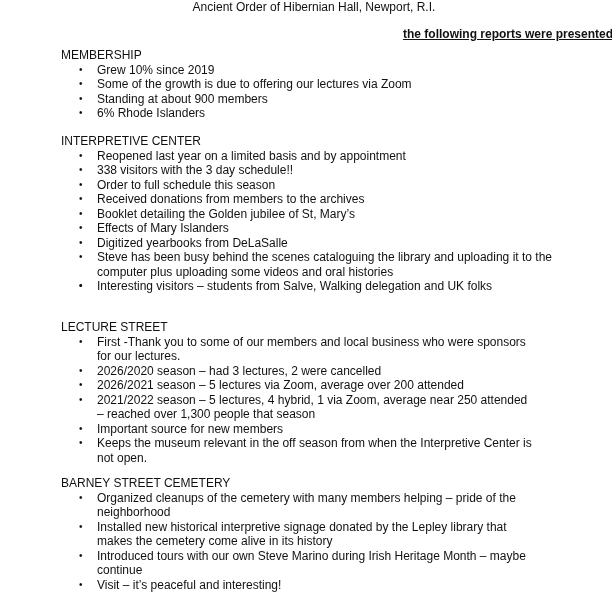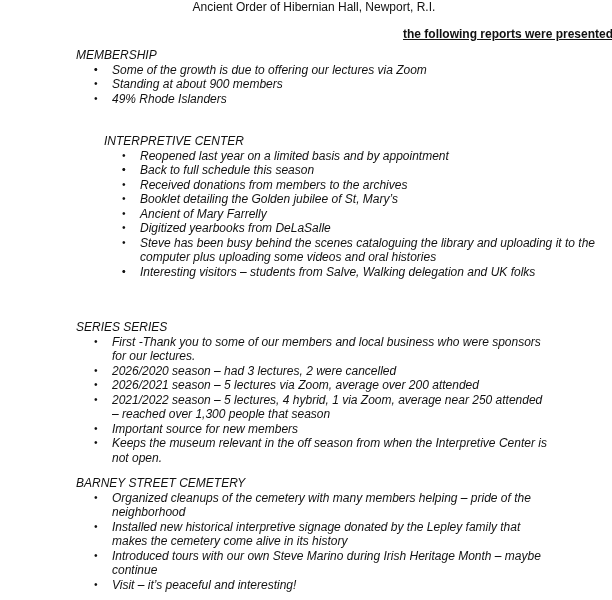--- a/index.html
+++ b/index.html
@@ -42,23 +42,22 @@
       width: 612px;
       text-align: right;
       font-size: 12px;
       font-weight: bold;
       text-decoration: underline;
       line-height: 15px;
     }
     .subtitle span { position: relative; left: 5px; }
     .section {
       position: absolute;
-      left: 76px;
+      left: 61px;
       width: 480px;
-      font-style: italic;
     }
     .section-heading {
       font-size: 12px;
       line-height: 14.5px;
       margin: 0;
       font-weight: normal;
       letter-spacing: 0;
     }
     ul.bullets {
       list-style: none;
@@ -73,21 +72,21 @@
     }
     ul.bullets li .bullet {
       position: absolute;
       left: 18px;
       top: 0;
       width: 10px;
       font-size: 10px;
       line-height: 14.5px;
     }
     #sec-membership { top: 48px; }
-    #sec-interpretive { top: 134px; margin-left: 28px; }
+    #sec-interpretive { top: 134px; }
     #sec-lecture { top: 320px; }
     #sec-cemetery { top: 476px; }
     #sec-lecture ul.bullets li { width: 440px; }
     #sec-cemetery ul.bullets li { width: 430px; }
     #sec-interpretive ul.bullets li { width: 480px; }
   </style>
 </head>
 <body>
 
 <div class="page">
@@ -96,58 +95,58 @@
     <span>Ancient Order of Hibernian Hall, Newport, R.I.</span>
   </div>
 
   <div class="subtitle">
     <span>the following reports were presented:</span>
   </div>
 
   <div class="section" id="sec-membership">
     <p class="section-heading">MEMBERSHIP</p>
     <ul class="bullets">
-      <li><span class="bullet">•</span></li>
+      <li><span class="bullet">•</span><span>Grew 10% since 2019</span></li>
       <li><span class="bullet">•</span><span>Some of the growth is due to offering our lectures via Zoom</span></li>
       <li><span class="bullet">•</span><span>Standing at about 900 members</span></li>
-      <li><span class="bullet">•</span><span>49% Rhode Islanders</span></li>
+      <li><span class="bullet">•</span><span>6% Rhode Islanders</span></li>
     </ul>
   </div>
 
   <div class="section" id="sec-interpretive">
     <p class="section-heading">INTERPRETIVE CENTER</p>
     <ul class="bullets">
       <li><span class="bullet">•</span><span>Reopened last year on a limited basis and by appointment</span></li>
-      <li><span class="bullet">•</span></li>
-      <li><span class="bullet">•</span><span>Back to full schedule this season</span></li>
+      <li><span class="bullet">•</span><span>338 visitors with the 3 day schedule!!</span></li>
+      <li><span class="bullet">•</span><span>Order to full schedule this season</span></li>
       <li><span class="bullet">•</span><span>Received donations from members to the archives</span></li>
       <li><span class="bullet">•</span><span>Booklet detailing the Golden jubilee of St, Mary’s</span></li>
-      <li><span class="bullet">•</span><span>Ancient of Mary Farrelly</span></li>
+      <li><span class="bullet">•</span><span>Effects of Mary Islanders</span></li>
       <li><span class="bullet">•</span><span>Digitized yearbooks from DeLaSalle</span></li>
       <li><span class="bullet">•</span><span>Steve has been busy behind the scenes cataloguing the library and uploading it to the computer plus uploading some videos and oral histories</span></li>
       <li><span class="bullet">•</span></li>
       <li><span class="bullet">•</span><span>Interesting visitors – students from Salve, Walking delegation and UK folks</span></li>
     </ul>
   </div>
 
   <div class="section" id="sec-lecture">
-    <p class="section-heading">SERIES SERIES</p>
+    <p class="section-heading">LECTURE STREET</p>
     <ul class="bullets">
       <li><span class="bullet">•</span><span>First -Thank you to some of our members and local business who were sponsors for our lectures.</span></li>
       <li><span class="bullet">•</span><span>2026/2020 season – had 3 lectures, 2 were cancelled</span></li>
       <li><span class="bullet">•</span><span>2026/2021 season – 5 lectures via Zoom, average over 200 attended</span></li>
       <li><span class="bullet">•</span><span>2021/2022 season – 5 lectures, 4 hybrid, 1 via Zoom, average near 250 attended – reached over 1,300 people that season</span></li>
       <li><span class="bullet">•</span><span>Important source for new members</span></li>
       <li><span class="bullet">•</span><span>Keeps the museum relevant in the off season from when the Interpretive Center is not open.</span></li>
     </ul>
   </div>
 
   <div class="section" id="sec-cemetery">
     <p class="section-heading">BARNEY STREET CEMETERY</p>
     <ul class="bullets">
       <li><span class="bullet">•</span><span>Organized cleanups of the cemetery with many members helping – pride of the neighborhood</span></li>
-      <li><span class="bullet">•</span><span>Installed new historical interpretive signage donated by the Lepley family that makes the cemetery come alive in its history</span></li>
+      <li><span class="bullet">•</span><span>Installed new historical interpretive signage donated by the Lepley library that makes the cemetery come alive in its history</span></li>
       <li><span class="bullet">•</span><span>Introduced tours with our own Steve Marino during Irish Heritage Month – maybe continue</span></li>
       <li><span class="bullet">•</span><span>Visit – it’s peaceful and interesting!</span></li>
     </ul>
   </div>
 
 </div>
 
 </body></html>

